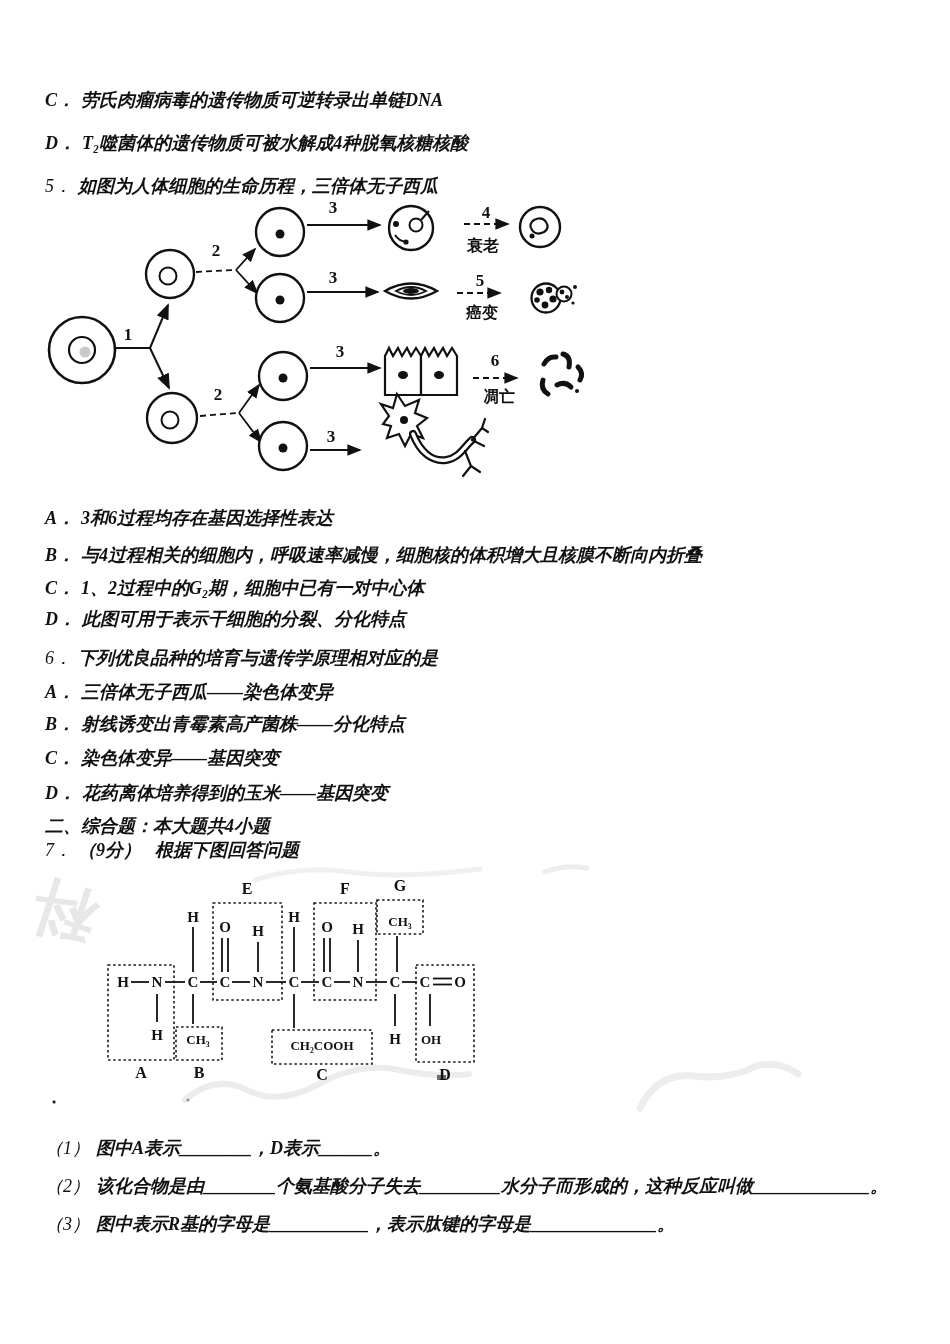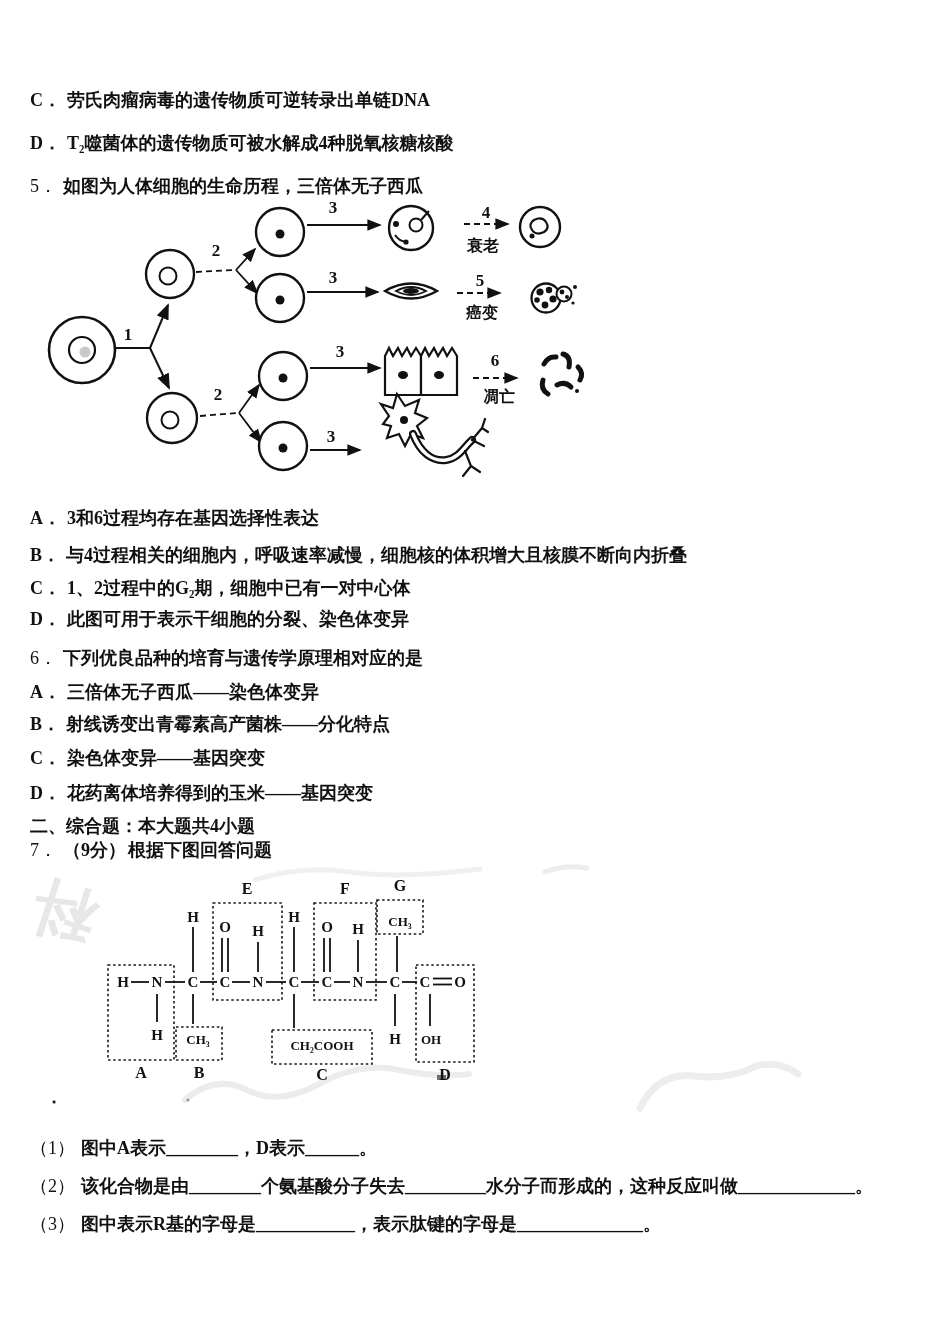--- a/index.html
+++ b/index.html
@@ -1,22 +1,22 @@
 <!DOCTYPE html>
 <html><head>
 <meta charset="utf-8">
 <style>
   html,body{margin:0;padding:0;}
   body{width:950px;height:1344px;position:relative;background:#ffffff;overflow:hidden;
        font-family:"Liberation Serif","DejaVu Sans",serif;color:#111;}
-  .line{position:absolute;left:30px;white-space:nowrap;font-size:18px;z-index:2;}
+  .line{position:absolute;left:45px;white-space:nowrap;font-size:18px;z-index:2;font-style:italic;}
   .lbl{font-weight:bold;margin-right:6px;}
   .txt{font-weight:bold;font-family:"Liberation Serif","DejaVu Sans",serif;}
   .num{font-weight:normal;margin-right:6px;}
-  .score{font-weight:bold;margin-right:2px;}
+  .score{font-weight:bold;margin-right:14px;}
   .heading{font-weight:bold;}
   svg{position:absolute;z-index:2;}
   svg text{fill:#111;}
   .dnum{font:bold 17px "Liberation Serif",serif;text-anchor:middle;}
   .dcjk{font:bold 16px "DejaVu Sans","Liberation Sans",sans-serif;text-anchor:middle;}
   .atom{font:bold 15px "Liberation Serif",serif;text-anchor:middle;}
   .grp{font:bold 13px "Liberation Serif",serif;text-anchor:middle;}
   .blabel{font:bold 16px "Liberation Serif",serif;text-anchor:middle;}
   .stroke{stroke:#111;fill:none;}
   .cell{stroke:#111;fill:#fff;}
@@ -166,21 +166,21 @@
       <path d="M432,246 L442,234 L448,238 M442,234 L445,225"></path>
       <path d="M432,246 L444,252"></path>
       <path d="M425,257 L431,272 L423,282 M431,272 L440,278"></path>
     </g>
   </g>
 </svg>
 
 <div class="line" style="top:506px"><span class="lbl">A．</span><span class="txt">3和6过程均存在基因选择性表达</span></div>
 <div class="line" style="top:543px"><span class="lbl">B．</span><span class="txt">与4过程相关的细胞内，呼吸速率减慢，细胞核的体积增大且核膜不断向内折叠</span></div>
 <div class="line" style="top:576px"><span class="lbl">C．</span><span class="txt">1、2过程中的G₂期，细胞中已有一对中心体</span></div>
-<div class="line" style="top:607px"><span class="lbl">D．</span><span class="txt">此图可用于表示干细胞的分裂、染色体变异</span></div>
+<div class="line" style="top:607px"><span class="lbl">D．</span><span class="txt">此图可用于表示干细胞的分裂、分化特点</span></div>
 
 <div class="line" style="top:646px"><span class="num">6．</span><span class="txt">下列优良品种的培育与遗传学原理相对应的是</span></div>
 <div class="line" style="top:680px"><span class="lbl">A．</span><span class="txt">三倍体无子西瓜——染色体变异</span></div>
 <div class="line" style="top:712px"><span class="lbl">B．</span><span class="txt">射线诱变出青霉素高产菌株——分化特点</span></div>
 <div class="line" style="top:746px"><span class="lbl">C．</span><span class="txt">染色体变异——基因突变</span></div>
 <div class="line" style="top:781px"><span class="lbl">D．</span><span class="txt">花药离体培养得到的玉米——基因突变</span></div>
 
 <div class="line heading" style="top:814px"><span>二、综合题：本大题共4小题</span></div>
 <div class="line" style="top:838px"><span class="num">7．</span><span class="score">（9分）</span><span class="txt">根据下图回答问题</span></div>
 

